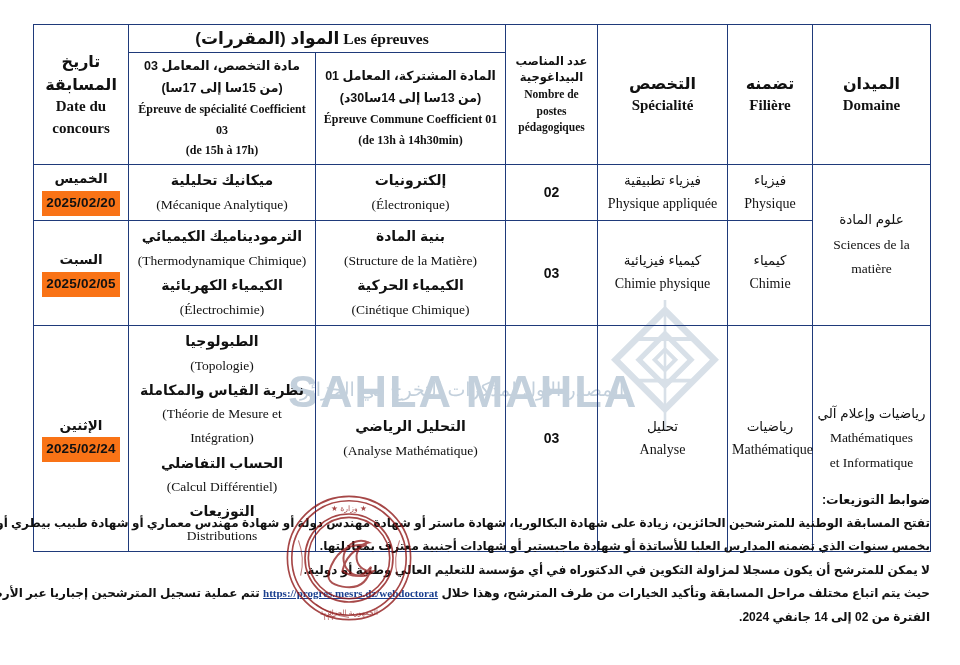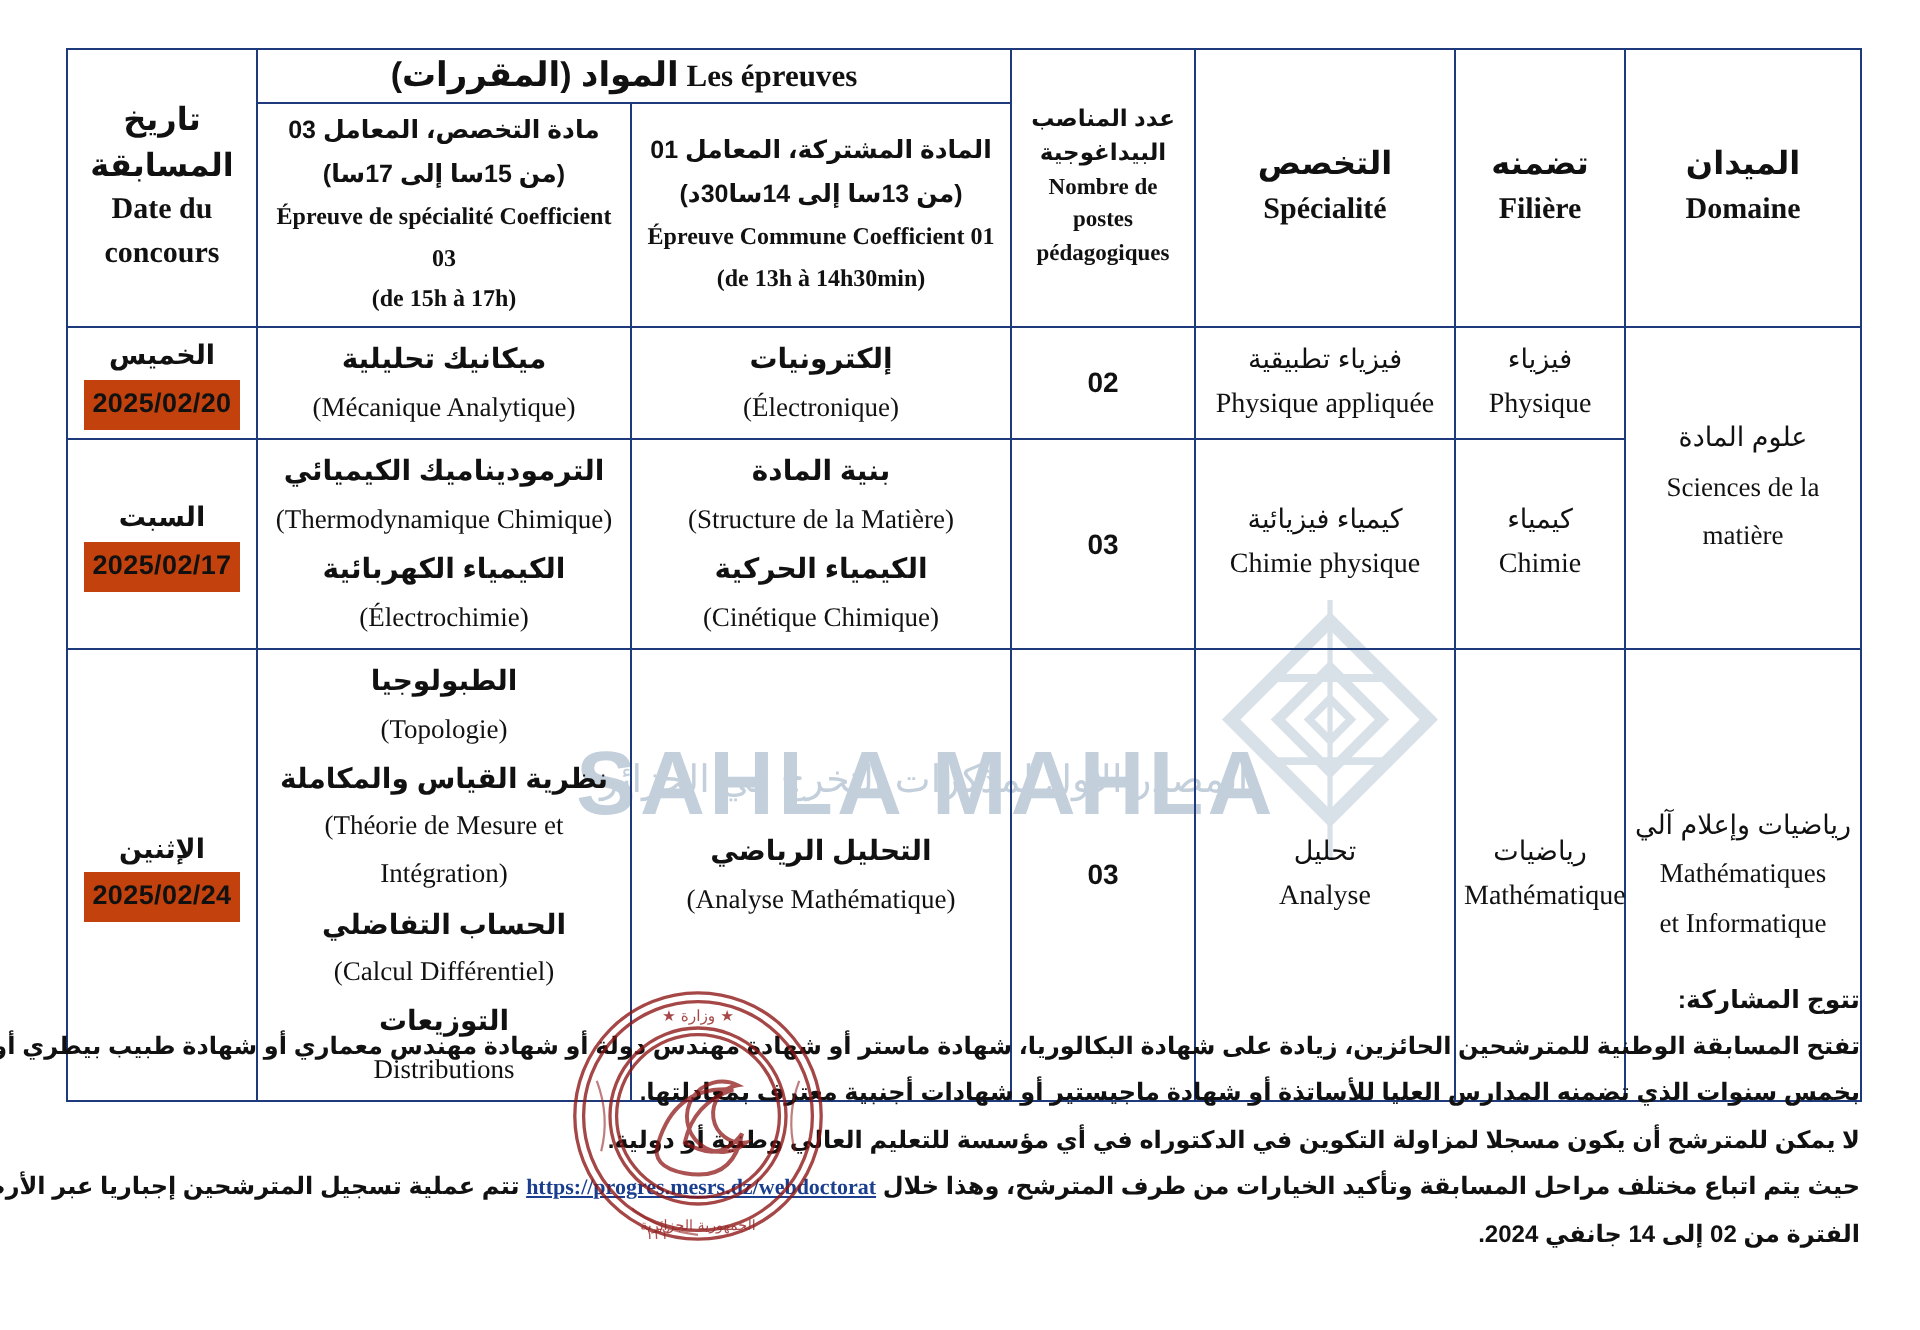--- a/index.html
+++ b/index.html
@@ -121,21 +121,21 @@
   .h-small .fr { font-size: 11.5px; }
 
   
   .c-date {
     font-size: 13px;
     font-weight: bold;
     line-height: 1.7;
   }
   .c-date .ar { font-size: 13.5px; font-weight: bold; }
   .hl {
-    background: #c2410c;
+    background: #f97316;
     padding: 1px 4px;
     display: inline-block;
     font-family: "Liberation Sans", sans-serif;
     font-size: 13.5px;
     font-weight: bold;
     letter-spacing: .2px;
   }
 
   .c-subj {
     font-size: 13px;
@@ -312,21 +312,21 @@
     <td class="c-dom" rowspan="2">
       <span class="line ar">علوم المادة</span>
       <span class="line fr">Sciences de la</span>
       <span class="line fr">matière</span>
     </td>
   </tr>
 
   <tr>
     <td class="c-date">
       <span class="line ar">السبت</span>
-      <span class="hl">2025/02/17</span>
+      <span class="hl">2025/02/05</span>
     </td>
     <td class="c-subj">
       <span class="line ar">الترموديناميك الكيميائي</span>
       <span class="line fr">(Thermodynamique Chimique)</span>
       <span class="line ar">الكيمياء الكهربائية</span>
       <span class="line fr">(Électrochimie)</span>
     </td>
     <td class="c-subj">
       <span class="line ar">بنية المادة</span>
       <span class="line fr">(Structure de la Matière)</span>
@@ -375,21 +375,21 @@
     <td class="c-dom">
       <span class="line ar">رياضيات وإعلام آلي</span>
       <span class="line fr">Mathématiques</span>
       <span class="line fr">et Informatique</span>
     </td>
   </tr>
 </tbody>
   </table>
 
 <div id="notes">
-  <div class="note-title">تتوج المشاركة:</div>
+  <div class="note-title">ضوابط التوزيعات:</div>
   <div class="note-line">تفتح المسابقة الوطنية للمترشحين الحائزين، زيادة على شهادة البكالوريا، شهادة ماستر أو شهادة مهندس دولة أو شهادة مهندس معماري أو شهادة طبيب بيطري أو شهادة تتوج مسار التكوين المحددة مدته</div>
   <div class="note-line">بخمس سنوات الذي تضمنه المدارس العليا للأساتذة أو شهادة ماجيستير أو شهادات أجنبية معترف بمعادلتها.</div>
   <div class="note-line">لا يمكن للمترشح أن يكون مسجلا لمزاولة التكوين في الدكتوراه في أي مؤسسة للتعليم العالي وطنية أو دولية.</div>
   <div class="note-line">
     <span>حيث يتم اتباع مختلف مراحل المسابقة وتأكيد الخيارات من طرف المترشح، وهذا خلال</span>
     <a class="note-link" href="#">https://progres.mesrs.dz/webdoctorat</a>
     <span>تتم عملية تسجيل المترشحين إجباريا عبر الأرضية الرقمية بروغرس عبر الرابط</span>
   </div>
   <div class="note-line">الفترة من 02 إلى 14 جانفي 2024.</div>
 </div>

